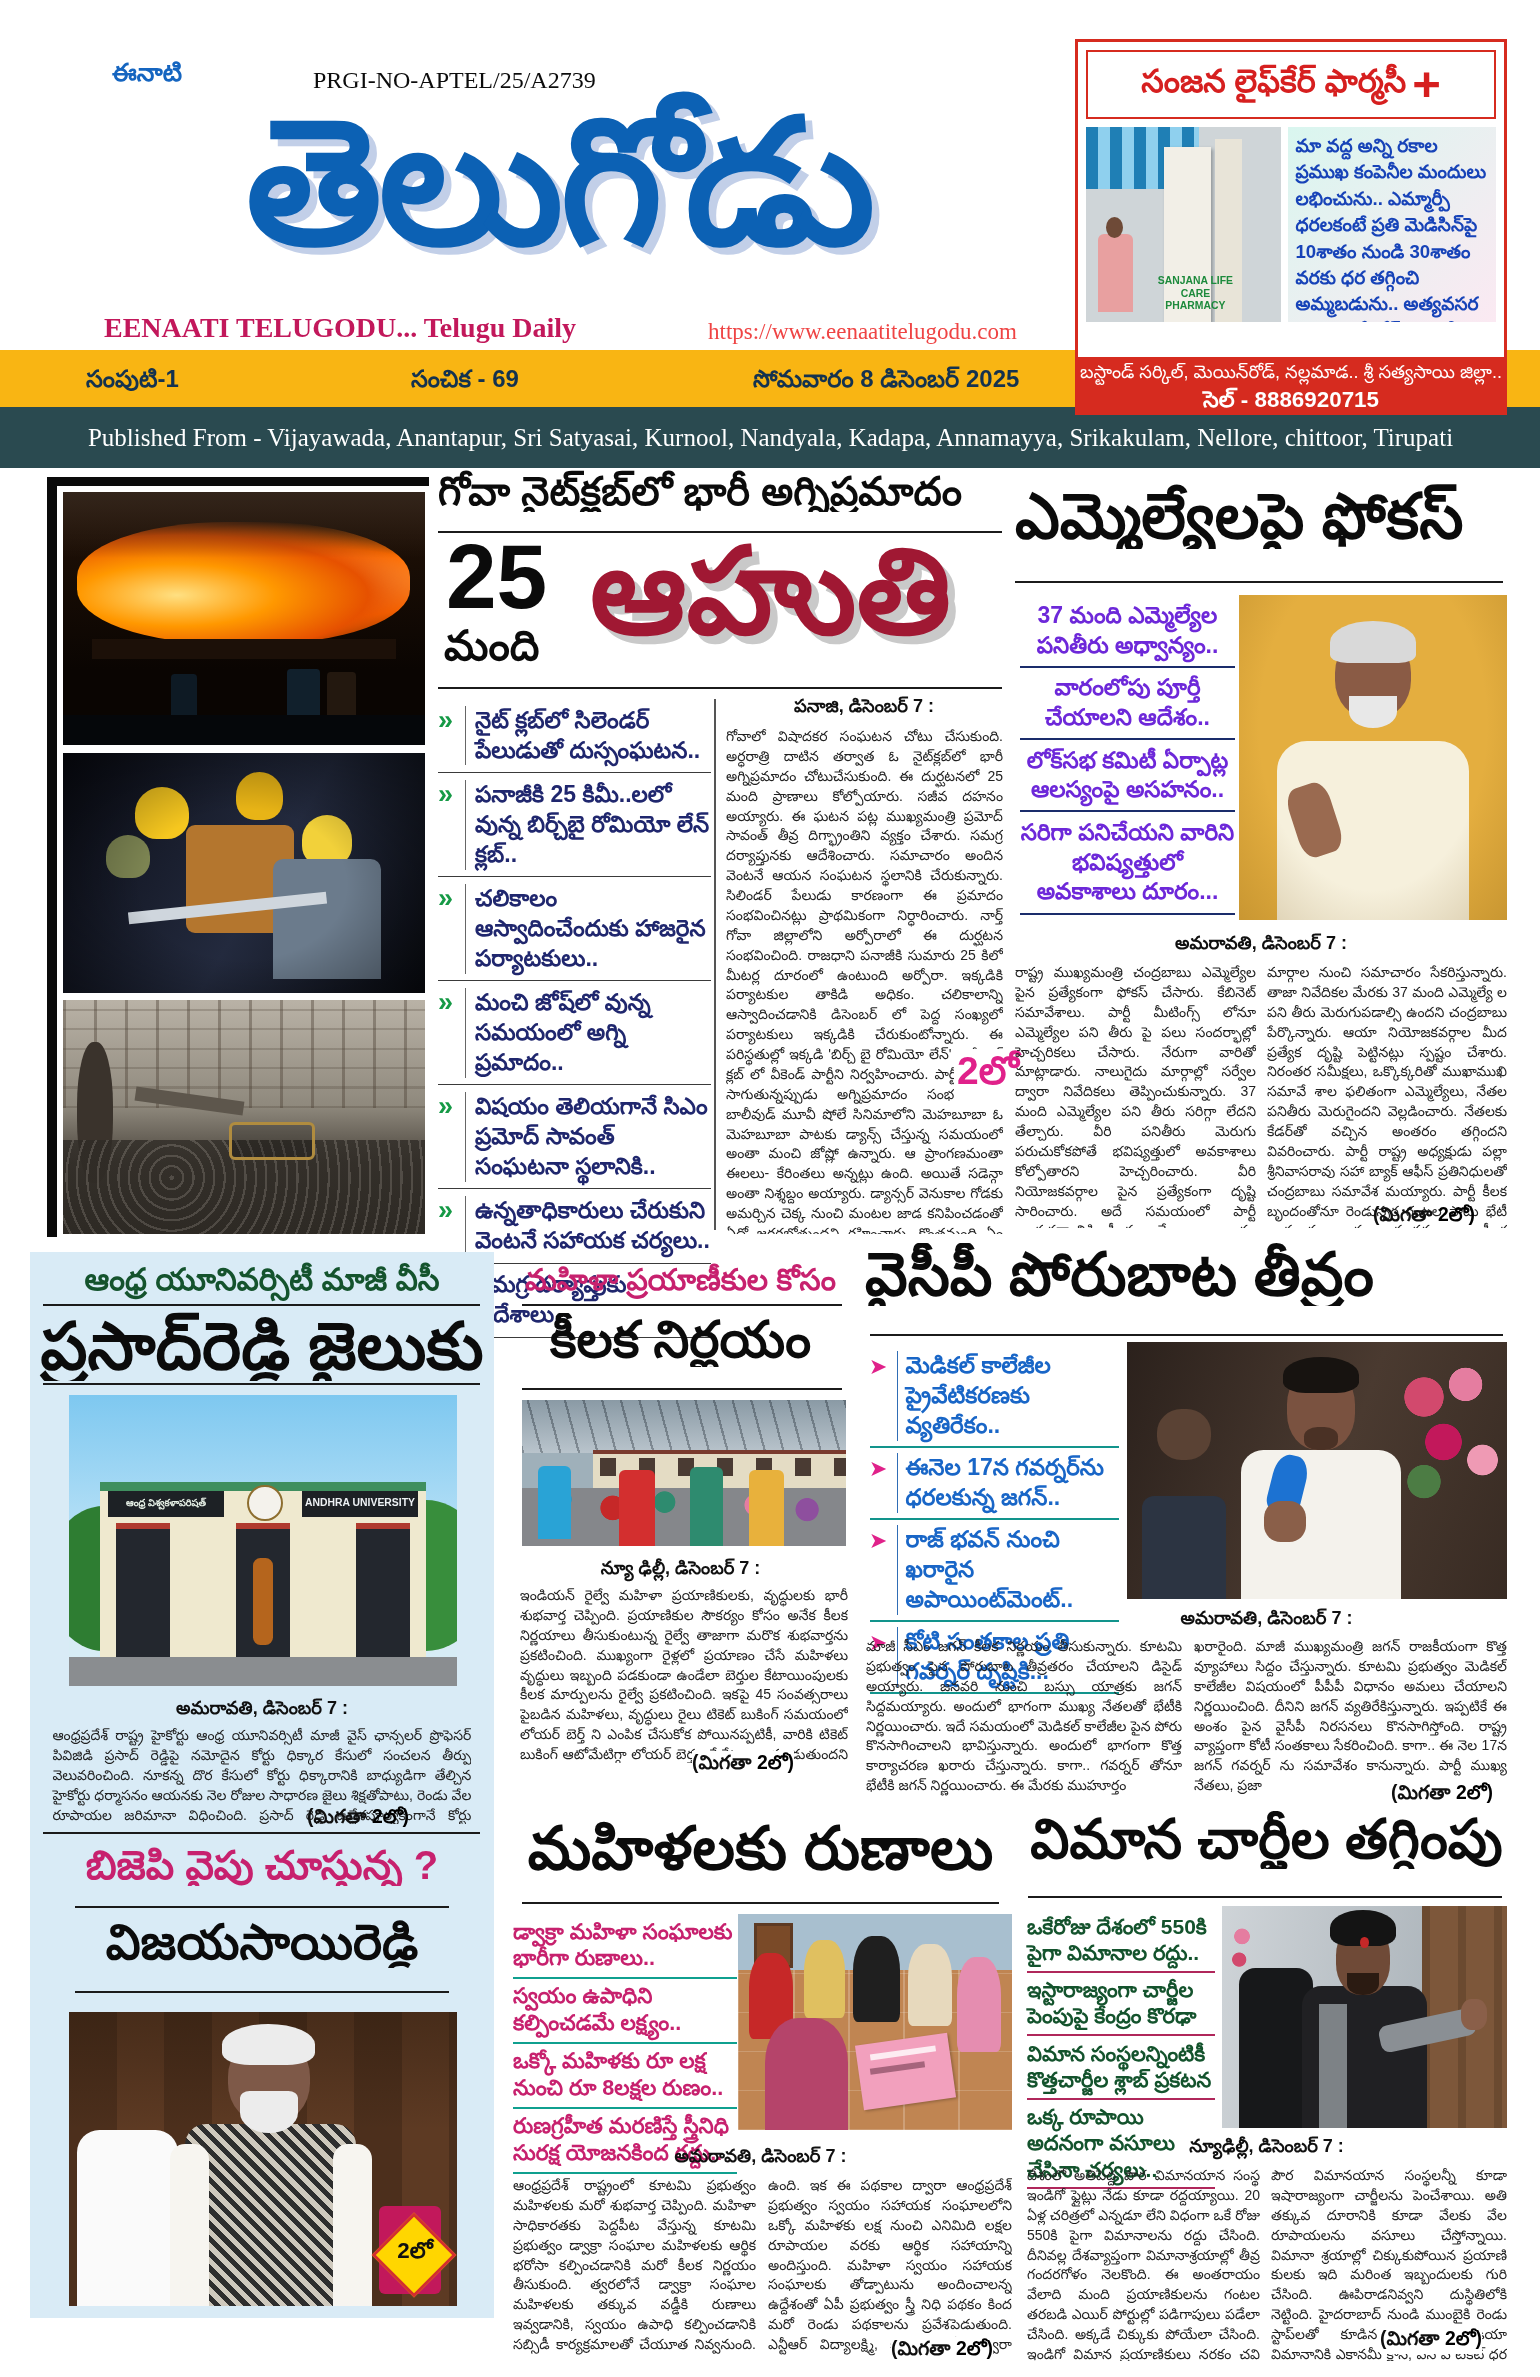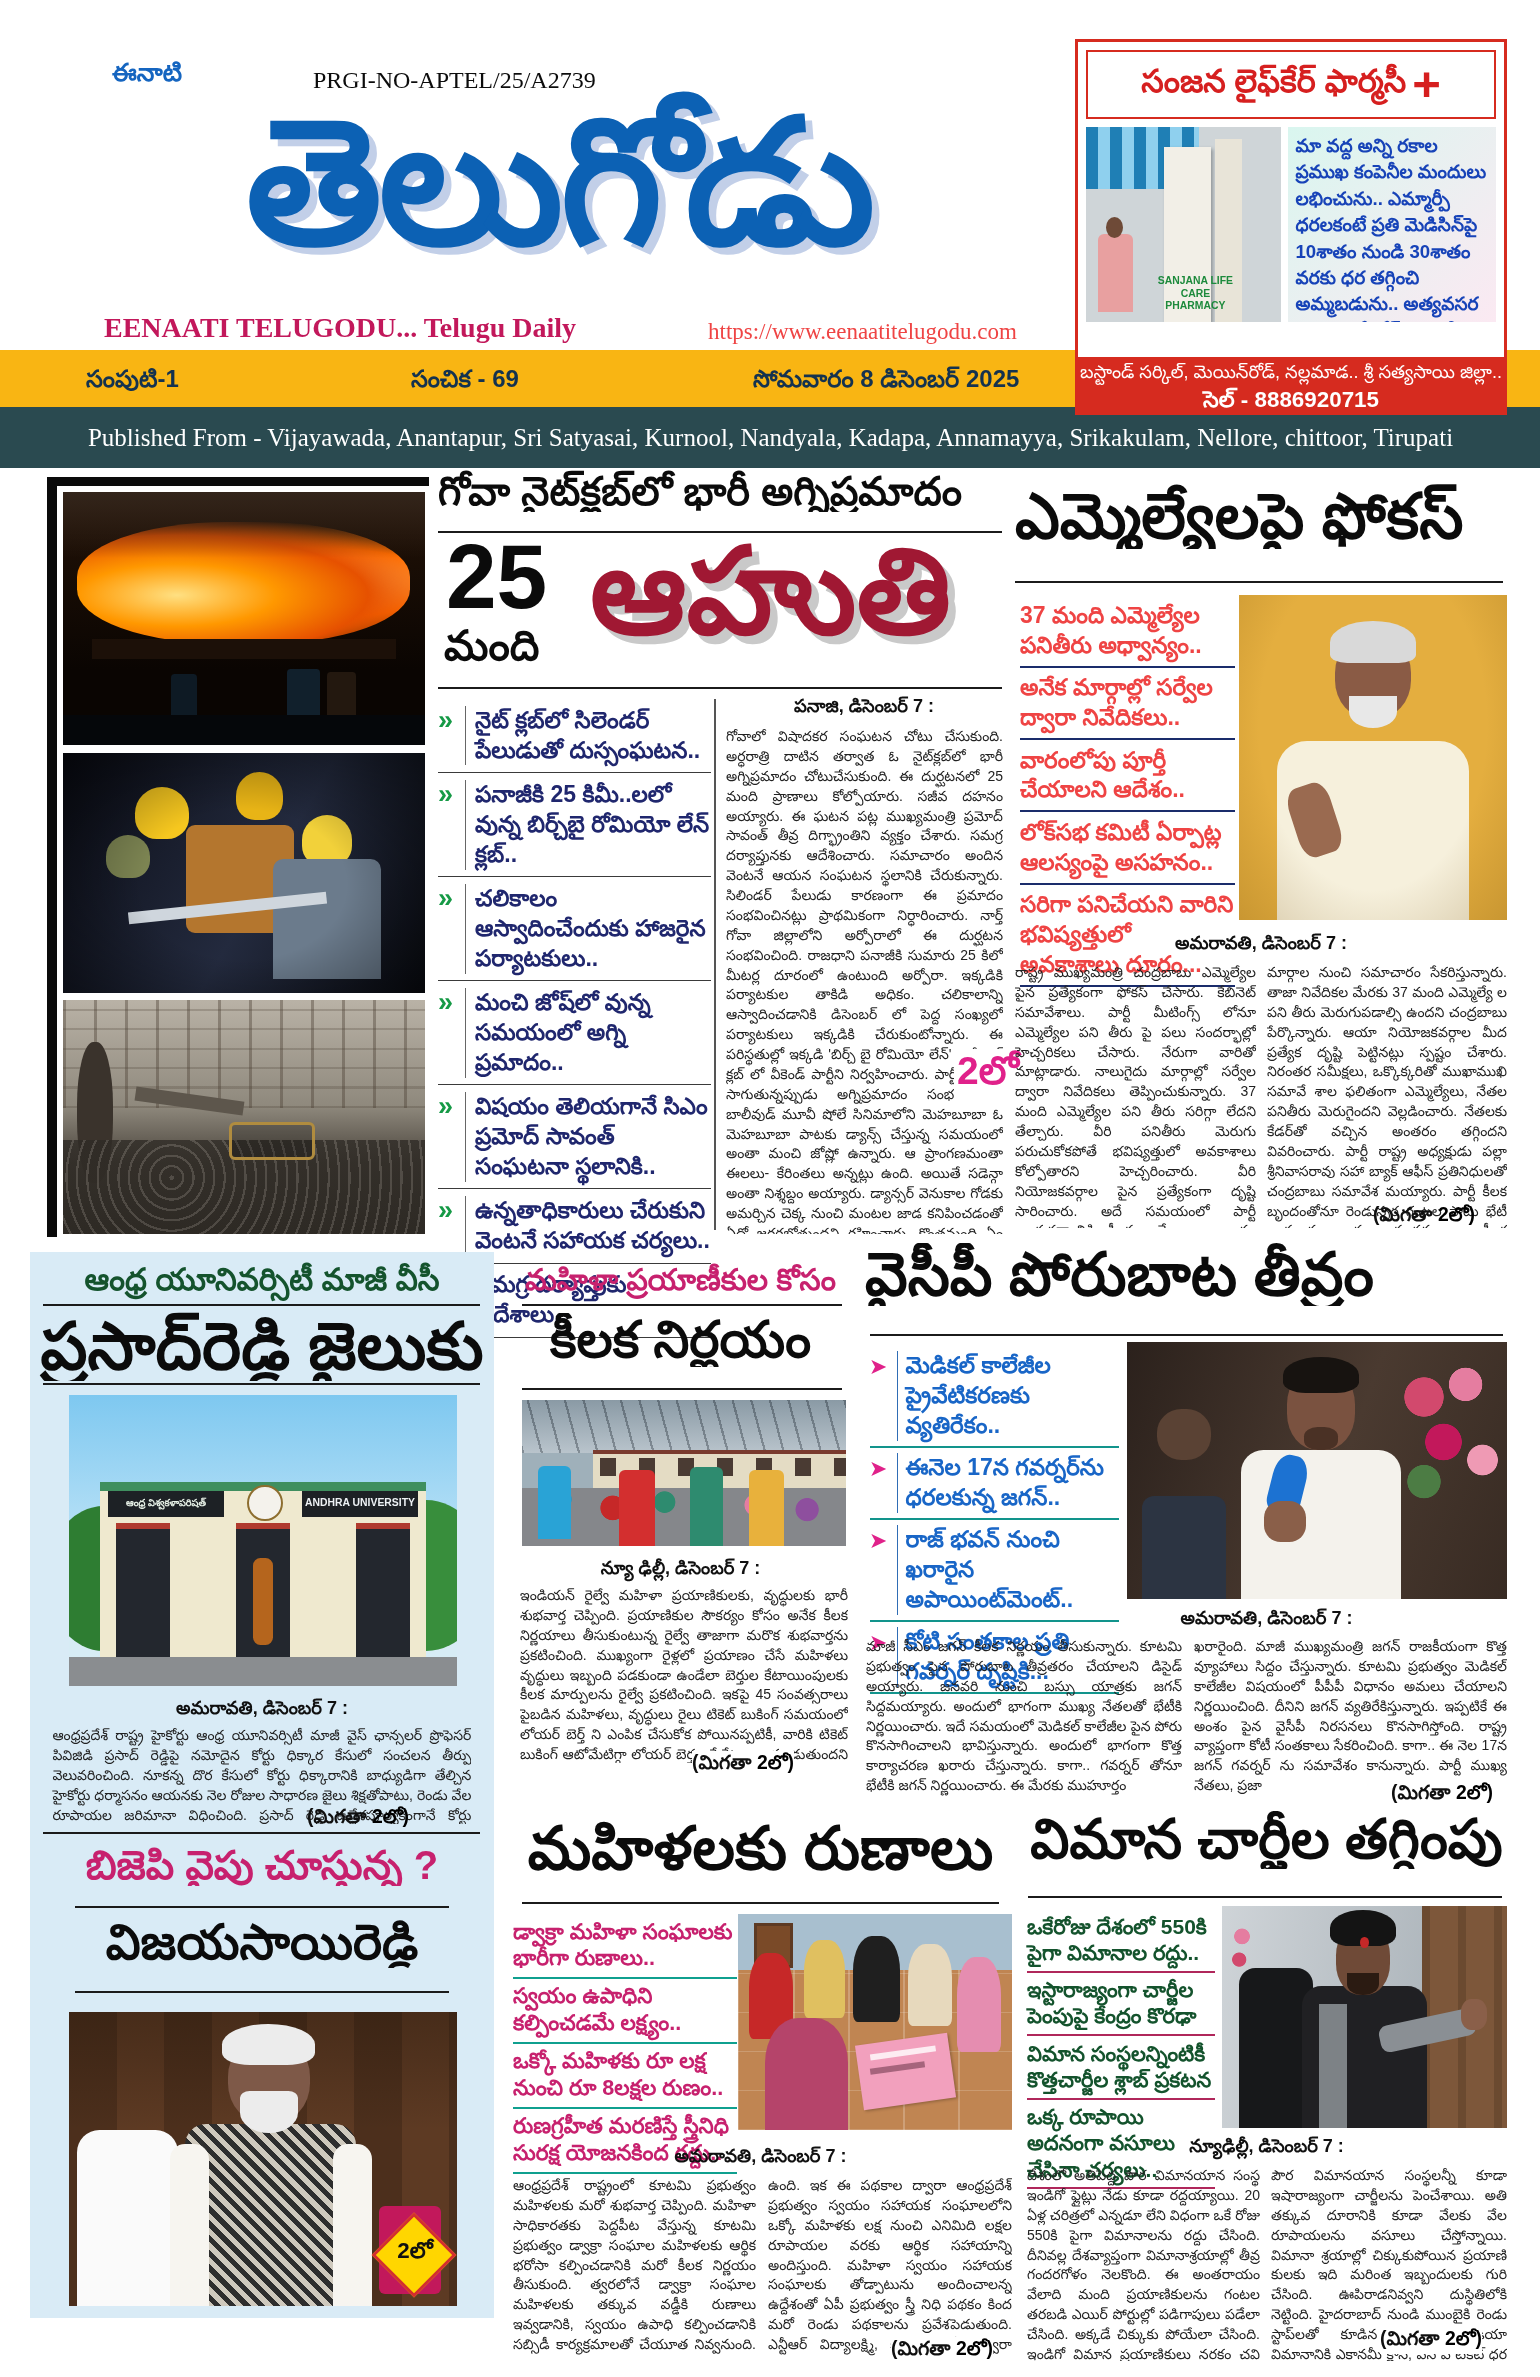--- a/index.html
+++ b/index.html
@@ -20,21 +20,21 @@
   
   .blist{position:absolute;}
   .bi{display:flex;align-items:flex-start;border-bottom:1.5px solid #3a3a3a;padding:6.7px 0;}
   .bi .arr{flex:0 0 27px;font-weight:900;line-height:1.1;}
   .bi .txt{flex:1;line-height:1.3;}
   
   .lead-l .arr{color:#169A46;font-size:27px;}
   .lead-l .txt{border-left:1.5px solid #666;padding-left:9px;color:#20276E;font-weight:700;font-size:23px;}
   
   .mla-l .bi{border-bottom:2.2px solid #1A2C6B;padding:5.2px 0;}
-  .mla-l .txt{color:#ef4444;font-weight:700;font-size:23px;}
+  .mla-l .txt{color:#6d28d9;font-weight:700;font-size:23px;text-align:center;}
   
   .ycp-l .bi{border-bottom:2.2px solid #12948C;padding:5.2px 0;}
   .ycp-l .arr{color:#E0218A;font-size:19.4px;padding-top:4.5px;}
   .ycp-l .txt{border-left:1.5px solid #2f6db5;padding-left:7.5px;color:#1966C7;font-weight:700;font-size:23px;}
   
   .loan-l .bi{border-bottom:2.2px solid #0FA08F;padding:4.5px 0;}
   .loan-l .txt{color:#C7216E;font-weight:700;font-size:21.6px;line-height:1.25;}
   
   .fl-l .bi{border-bottom:2.2px solid #B0275B;padding:4.5px 0;}
   .fl-l .txt{color:#14532D;font-weight:700;font-size:21px;line-height:1.25;}
@@ -161,23 +161,20 @@
   <div class="dl" style="left:726px;top:696px;width:276px;">పనాజి, డిసెంబర్ 7 :</div>
   <div class="bd" style="left:726px;top:727px;width:277px;height:507px;">గోవాలో విషాదకర సంఘటన చోటు చేసుకుంది. అర్ధరాత్రి దాటిన తర్వాత ఓ నైట్‌క్లబ్‌లో భారీ అగ్నిప్రమాదం చోటుచేసుకుంది. ఈ దుర్ఘటనలో 25 మంది ప్రాణాలు కోల్పోయారు. సజీవ దహనం అయ్యారు. ఈ ఘటన పట్ల ముఖ్యమంత్రి ప్రమోద్ సావంత్ తీవ్ర దిగ్భ్రాంతిని వ్యక్తం చేశారు. సమగ్ర దర్యాప్తునకు ఆదేశించారు. సమాచారం అందిన వెంటనే ఆయన సంఘటన స్థలానికి చేరుకున్నారు. సిలిండర్ పేలుడు కారణంగా ఈ ప్రమాదం సంభవించినట్లు ప్రాథమికంగా నిర్ధారించారు. నార్త్ గోవా జిల్లాలోని అర్పోరాలో ఈ దుర్ఘటన సంభవించింది. రాజధాని పనాజీకి సుమారు 25 కిలో మీటర్ల దూరంలో ఉంటుంది అర్పోరా. ఇక్కడికి పర్యాటకుల తాకిడి అధికం. చలికాలాన్ని ఆస్వాదించడానికి డిసెంబర్ లో పెద్ద సంఖ్యలో పర్యాటకులు ఇక్కడికి చేరుకుంటోన్నారు. ఈ పరిస్థతుల్లో ఇక్కడి 'బిర్చ్ బై రోమియో లేన్' అనే నైట్ క్లబ్ లో వీకెండ్ పార్టీని నిర్వహించారు. పార్టీ జోరుగా సాగుతున్నప్పుడు అగ్నిప్రమాదం సంభవించింది. బాలీవుడ్ మూవీ షోలే సినిమాలోని మెహబూబా ఓ మెహబూబా పాటకు డ్యాన్స్ చేస్తున్న సమయంలో అంతా మంచి జోష్లో ఉన్నారు. ఆ ప్రాంగణమంతా ఈలలు- కేరింతలు అన్నట్లు ఉంది. అయితే సడెన్గా అంతా నిశ్శబ్దం అయ్యారు. డ్యాన్సర్ వెనుకాల గోడకు అమర్చిన చెక్క నుంచి మంటల జాడ కనిపించడంతో ఏదో జరగబోతుందని గ్రహించారు. కొంతమంది ఏం జరుగుతుందోనని పైకి వెళ్లగా, మరికొంతమంది వంట</div>
   <div class="abs nowrap" style="left:954px;top:1049px;font-size:39px;font-weight:900;color:#E0218A;background:#fff;padding:0 3px;">2లో</div>
 
   <div class="hl nowrap" style="left:1015px;top:483px;width:493px;font-size:63px;">ఎమ్మెల్యేలపై ఫోకస్</div>
   <div class="hr" style="left:1015px;top:581px;width:488px;height:1.5px;"></div>
 
   <div class="blist mla-l" style="left:1020px;top:596px;width:215px;">
     <div class="bi">
         <span class="txt">37 మంది ఎమ్మెల్యేల పనితీరు అధ్వాన్యం..</span>
-      </div>
-    <div class="bi">
-        <span class="txt">అనేక మార్గాల్లో సర్వేల ద్వారా నివేదికలు..</span>
       </div>
     <div class="bi">
         <span class="txt">వారంలోపు పూర్తీ చేయాలని ఆదేశం..</span>
       </div>
     <div class="bi">
         <span class="txt">లోక్‌సభ కమిటీ ఏర్పాట్ల ఆలస్యంపై అసహనం..</span>
       </div>
     <div class="bi">
         <span class="txt">సరిగా పనిచేయని వారిని భవిష్యత్తులో అవకాశాలు దూరం...</span>
       </div>

